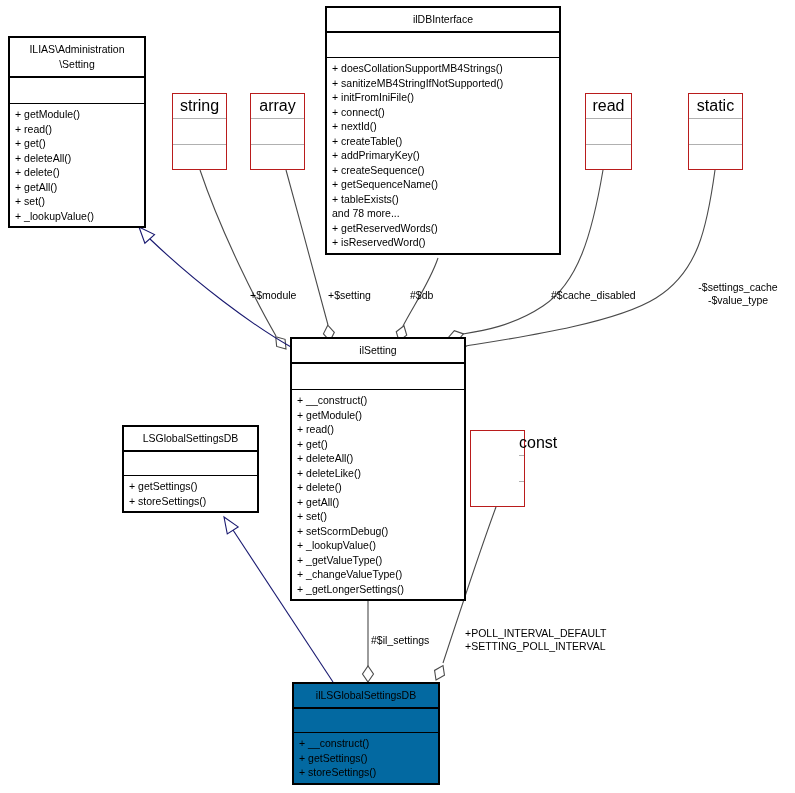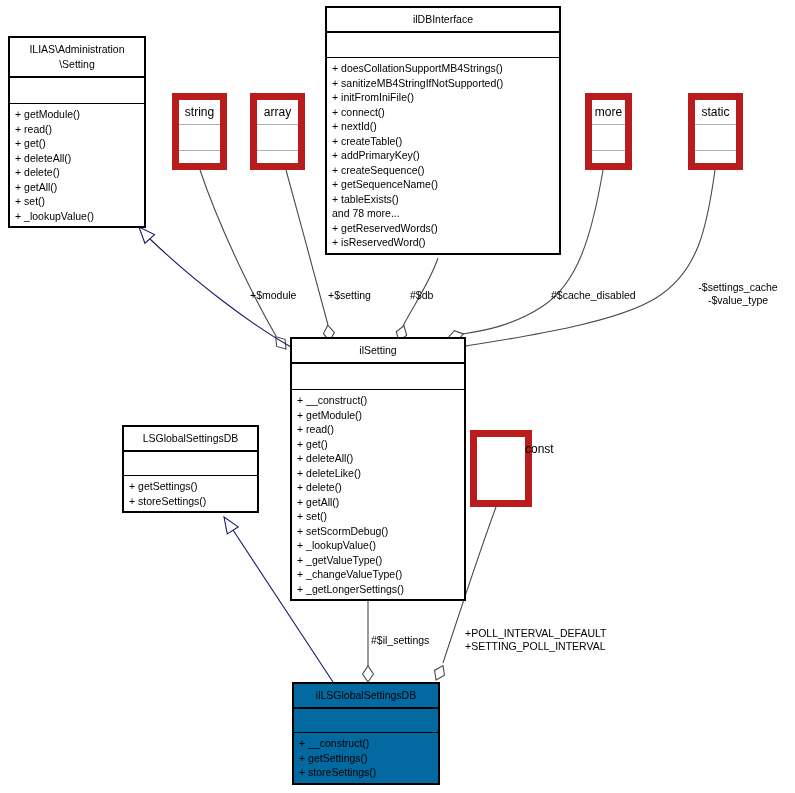--- a/index.html
+++ b/index.html
@@ -13,22 +13,22 @@
     box-sizing:border-box;font-size:10.5px;
   }
   .uml-class .cls-title{
     text-align:center;white-space:pre-line;line-height:15px;padding:4px 2px;
     border-bottom:2px solid #000;
   }
   .uml-class .cls-attrs{height:24px;border-bottom:1px solid #000;}
   .uml-class .cls-methods{padding:3px 5px;}
   .member-line{line-height:14.5px;white-space:nowrap;}
   .type-box{
-    position:absolute;z-index:1;background:#fff;border:7px solid #b91c1c;
-    box-sizing:border-box;font-size:12px;
+    position:absolute;z-index:1;background:#fff;border:1px solid #b91c1c;
+    box-sizing:border-box;font-size:16px;
   }
   .type-box .type-title{height:24px;line-height:24px;text-align:center;border-bottom:1px solid #b0b0b0;}
   .type-box .type-sec{height:25px;border-bottom:1px solid #b0b0b0;}
   .type-box .type-sec:last-child{border-bottom:none;}
   .edge-label{
     position:absolute;z-index:2;font-size:10.5px;line-height:13px;
     white-space:pre-line;color:#000;
   }
   .edge-label.centered{text-align:center;}
 </style>
@@ -111,21 +111,21 @@
     <div class="type-sec"></div>
   </div>
 
   <div class="type-box" style="left:250px;top:93px;width:55px;height:77px;">
     <div class="type-title">array</div>
     <div class="type-sec"></div>
     <div class="type-sec"></div>
   </div>
 
   <div class="type-box" style="left:585px;top:93px;width:47px;height:77px;">
-    <div class="type-title">more</div>
+    <div class="type-title">read</div>
     <div class="type-sec"></div>
     <div class="type-sec"></div>
   </div>
 
   <div class="type-box" style="left:688px;top:93px;width:55px;height:77px;">
     <div class="type-title">static</div>
     <div class="type-sec"></div>
     <div class="type-sec"></div>
   </div>
 

